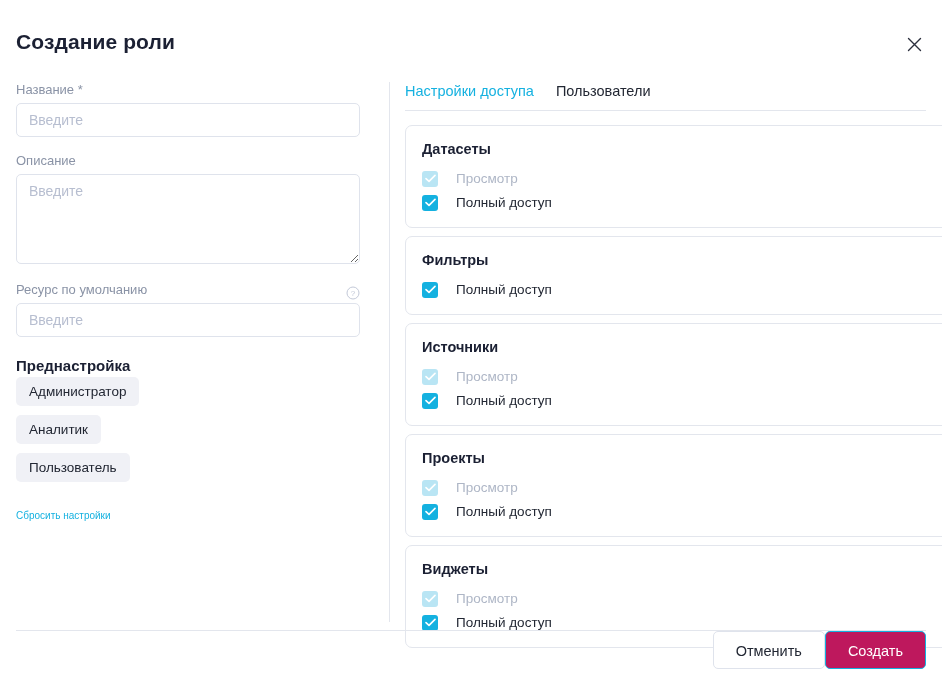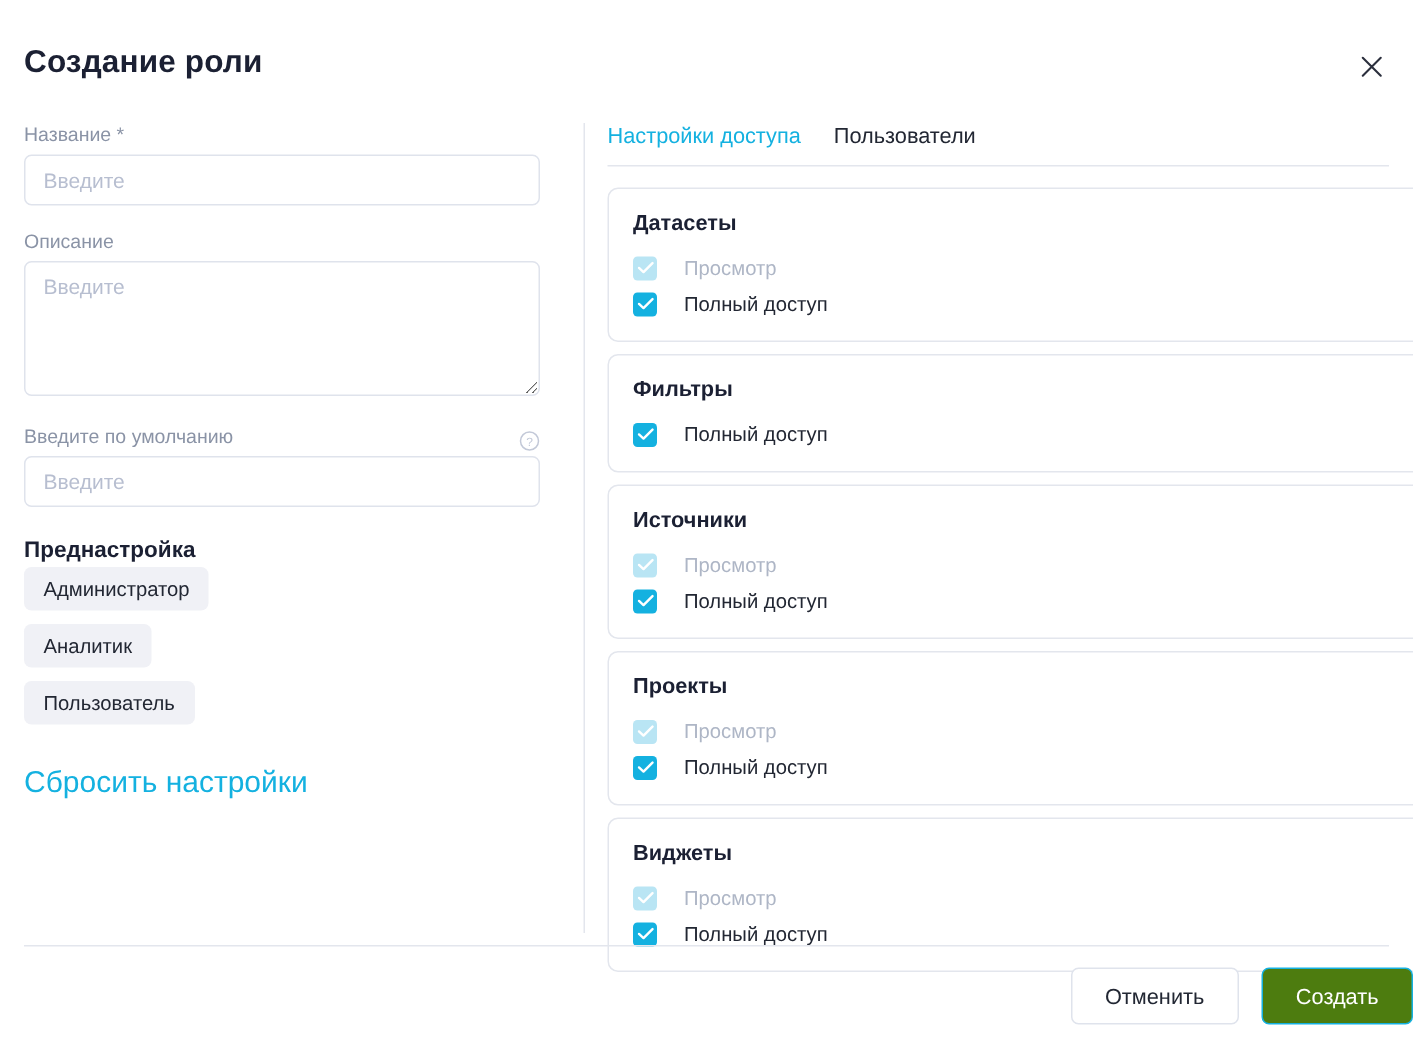--- a/index.html
+++ b/index.html
@@ -151,21 +151,21 @@
     font-size: 13.5px;
     font-family: "Liberation Sans", sans-serif;
     color: #222733;
     cursor: pointer;
     margin-bottom: 9px;
   }
   .chip-row { display: block; }
   .reset-link {
     display: inline-block;
     margin-top: 19px;
-    font-size: 20px;
+    font-size: 10px;
     color: #14b1e0;
     cursor: pointer;
     text-decoration: none;
   }
 
   
   .tabs {
     position: relative;
     display: flex;
     align-items: center;
@@ -247,41 +247,41 @@
     right: 16px;
     bottom: 66px;
     height: 1px;
     background: #e3e6ed;
   }
   .modal-footer {
     position: absolute;
     left: 0; right: 0; bottom: 0;
     height: 66px;
     display: flex;
-    align-items: center;
     justify-content: flex-end;
-    gap: 15px;
+    gap: 0;
+    padding-right: 16px;
     box-sizing: border-box;
   }
   .btn {
     font-family: "Liberation Sans", sans-serif;
     font-size: 14.5px;
     border-radius: 5px;
     cursor: pointer;
     padding: 0 22px;
     height: 38px;
     line-height: 38px;
   }
   .btn-secondary {
     background: #fff;
     border: 1px solid #dfe3ec;
     color: #222733;
   }
   .btn-primary {
-    background: #4d7c0f;
+    background: #be185d;
     border: 1px solid #14b1e0;
     color: #ffffff;
   }
 </style>
 </head>
 <body>
 
 <div class="modal-header">
   <div class="modal-title">Создание роли</div>
   <div class="close-button">
@@ -302,21 +302,21 @@
       <input class="text-input" type="text" placeholder="Введите" style="">
     </div>
 
     <div class="field-block desc">
       <div class="field-label">Описание</div>
       <textarea class="text-area" placeholder="Введите" style=""></textarea>
     </div>
 
     <div class="field-block">
       <div class="label-row">
-        <div class="field-label" style="margin-bottom:5px;">Введите по умолчанию</div>
+        <div class="field-label" style="margin-bottom:5px;">Ресурс по умолчанию</div>
         <div class="help-icon">
           <svg width="14" height="14" viewBox="0 0 14 14" fill="none">
             <circle cx="7" cy="7" r="6" stroke="#c3c9d8" stroke-width="1"></circle>
             <text x="7" y="10.3" text-anchor="middle" font-family="Liberation Sans, sans-serif" font-size="8" fill="#c3c9d8">?</text>
           </svg>
         </div>
       </div>
       <input class="text-input" type="text" placeholder="Введите" style="">
     </div>
 

